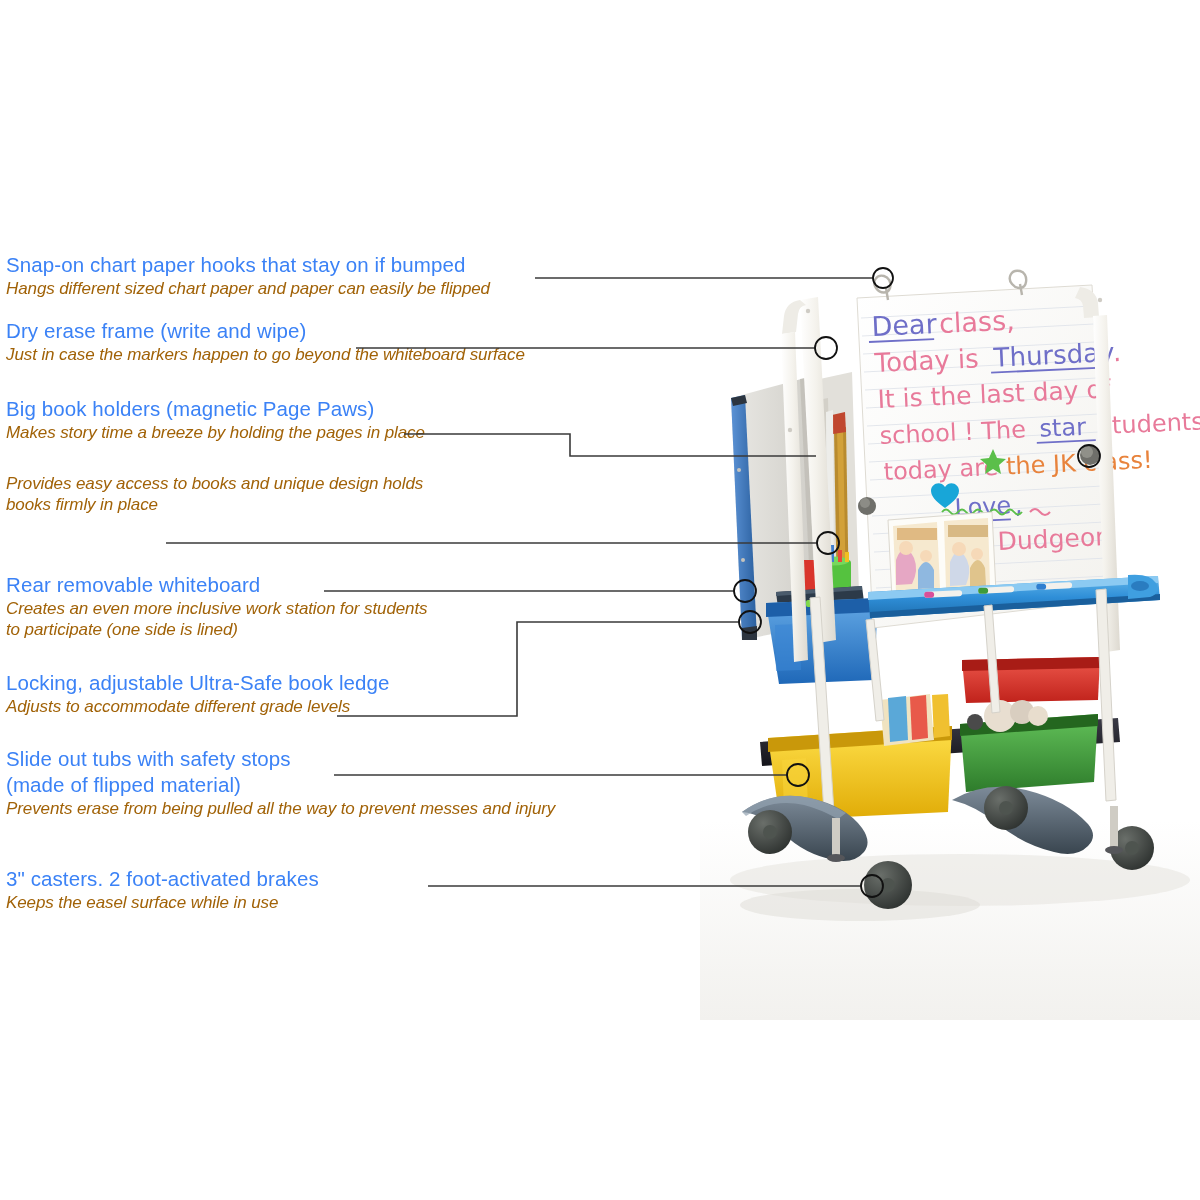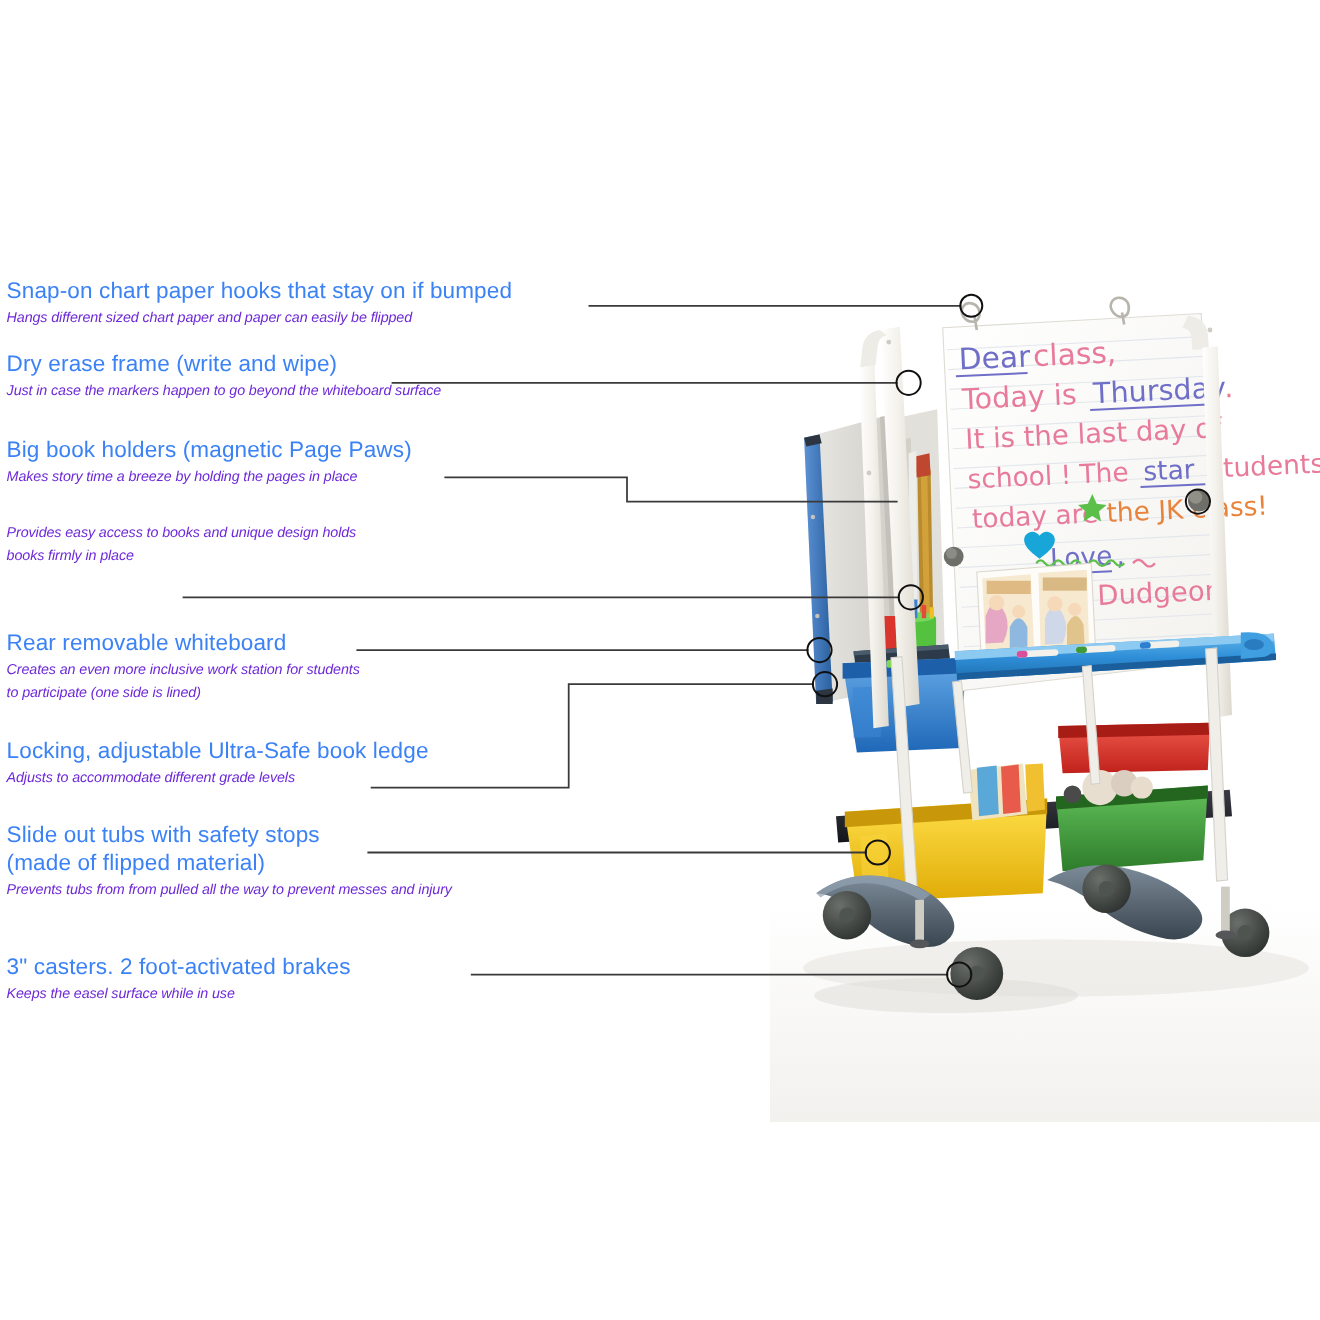--- a/index.html
+++ b/index.html
@@ -19,22 +19,22 @@
     font-size:20.5px;
     font-weight:400;
     color:#3b82f6;
     line-height:26px;
     white-space:nowrap;
     letter-spacing:0.1px;
   }
   .c-sub{
     font-family:"Liberation Sans",sans-serif;
     font-style:italic;
-    font-size:13px;
-    color:#6d28d9;
+    font-size:17px;
+    color:#a16207;
     line-height:21px;
     white-space:nowrap;
     letter-spacing:-0.1px;
   }
 
   
   #lines,#photo{position:absolute;left:0;top:0;width:1200px;height:1200px;}
   #lines{z-index:40;pointer-events:none;}
   #photo{z-index:10;}
 </style>
@@ -361,21 +361,21 @@
 
   <div class="callout" style="top:572px;">
     <div class="c-title">Rear removable whiteboard</div>
     <div class="c-sub">Creates an even more inclusive work station for students</div>
     <div class="c-sub">to participate (one side is lined)</div>
   </div>
 
   <div class="callout" style="top:746px;">
     <div class="c-title">Slide out tubs with safety stops</div>
     <div class="c-title">(made of flipped material)</div>
-    <div class="c-sub">Prevents tubs from from pulled all the way to prevent messes and injury</div>
+    <div class="c-sub">Prevents erase from being pulled all the way to prevent messes and injury</div>
   </div>
 
   <div class="callout" style="top:866px;">
     <div class="c-title">3" casters. 2 foot-activated brakes</div>
     <div class="c-sub">Keeps the easel surface while in use</div>
   </div>
 
   <svg id="lines" viewBox="0 0 1200 1200">
     <g fill="none" stroke="#3a3a3a" stroke-width="1.6">
       <path d="M535 278 L874 278"></path>

